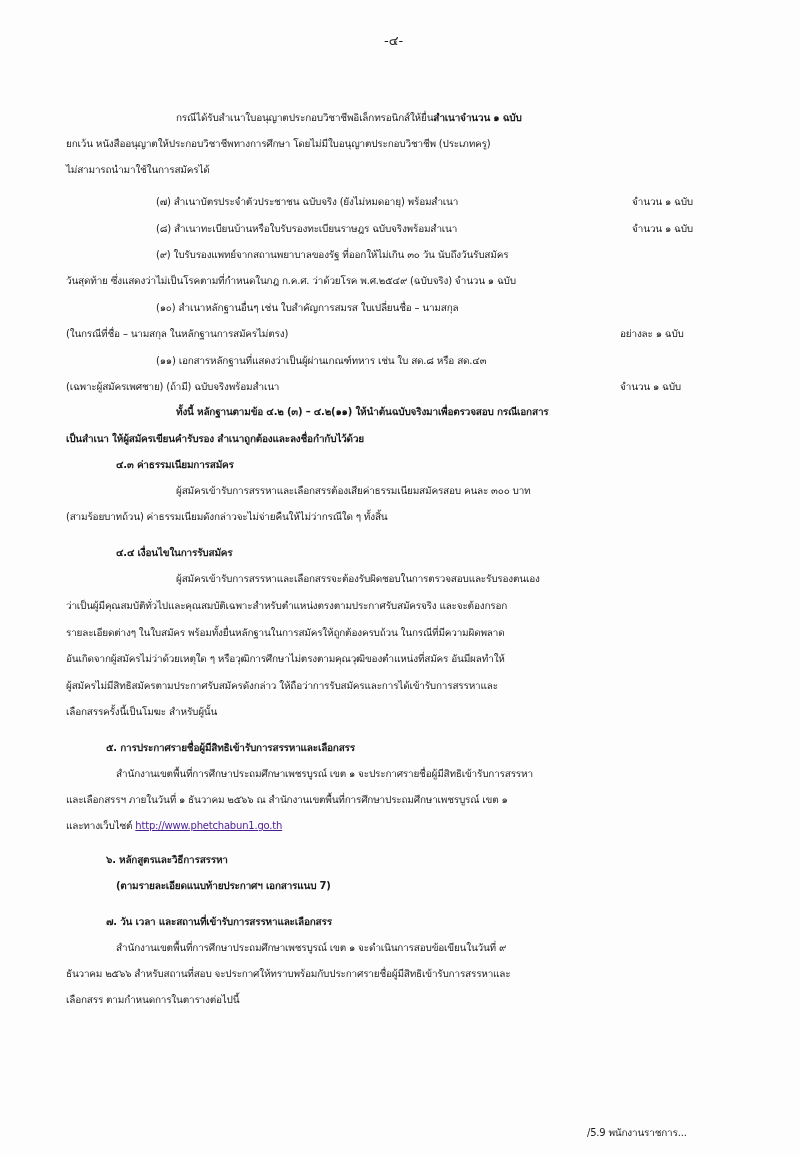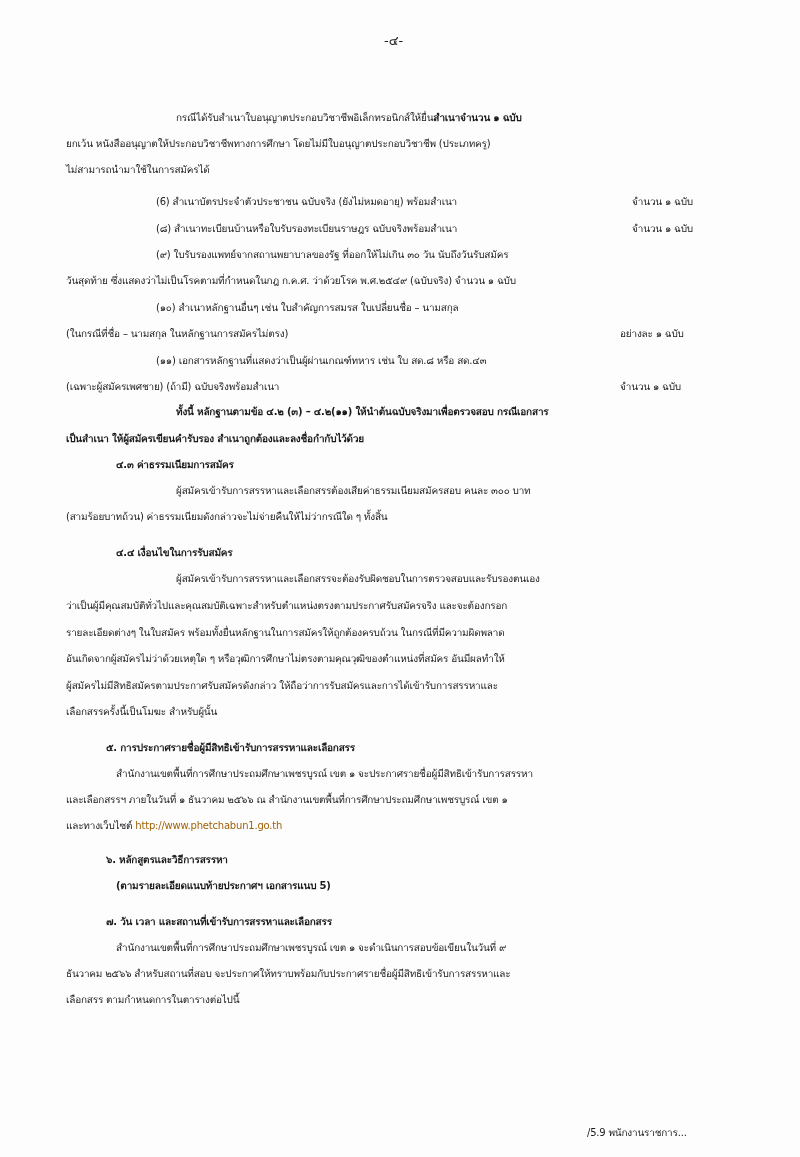--- a/index.html
+++ b/index.html
@@ -1,37 +1,37 @@
 <!DOCTYPE html>
 <html><head>
   <meta charset="utf-8">
   <style>
     html, body { margin: 0; padding: 0; background: #ffffff; }
     body { width: 800px; height: 1157px; position: relative; overflow: hidden;
       font-family: "DejaVu Sans", "Liberation Sans", sans-serif; color: #1a1a1a; }
     .page { position: absolute; left: 0; top: 0; width: 800px; height: 1157px; background: #fdfdfd; }
     .ln { position: absolute; white-space: nowrap; font-size: 10px; line-height: 20px; letter-spacing: -0.2px; margin-top: 44px; }
     .b { font-weight: bold; }
-    .link { color: #a16207; cursor: pointer; }
+    .link { text-decoration: underline; color: #4c1d95; cursor: pointer; }
     .pn { position: absolute; top: 33px; left: 384px; font-size: 13px; line-height: 16px; }
   </style>
 </head>
 <body>
 
 <div class="page">
 
   <div class="pn">-๔-</div>
 
   <div class="ln" style="top:64px;left:176px;">
     <span>กรณีได้รับสำเนาใบอนุญาตประกอบวิชาชีพอิเล็กทรอนิกส์ให้ยื่น</span><span class="b">สำเนาจำนวน ๑ ฉบับ</span>
   </div>
   <div class="ln" style="top:90px;left:66px;">ยกเว้น หนังสืออนุญาตให้ประกอบวิชาชีพทางการศึกษา โดยไม่มีใบอนุญาตประกอบวิชาชีพ (ประเภทครู)</div>
   <div class="ln" style="top:116px;left:66px;">ไม่สามารถนำมาใช้ในการสมัครได้</div>
 
-  <div class="ln" style="top:148px;left:156px;">(6) สำเนาบัตรประจำตัวประชาชน ฉบับจริง (ยังไม่หมดอายุ) พร้อมสำเนา</div>
+  <div class="ln" style="top:148px;left:156px;">(๗) สำเนาบัตรประจำตัวประชาชน ฉบับจริง (ยังไม่หมดอายุ) พร้อมสำเนา</div>
   <div class="ln" style="top:148px;left:632px;">จำนวน ๑ ฉบับ</div>
 
   <div class="ln" style="top:175px;left:156px;">(๘) สำเนาทะเบียนบ้านหรือใบรับรองทะเบียนราษฎร ฉบับจริงพร้อมสำเนา</div>
   <div class="ln" style="top:175px;left:632px;">จำนวน ๑ ฉบับ</div>
 
   <div class="ln" style="top:201px;left:156px;">(๙) ใบรับรองแพทย์จากสถานพยาบาลของรัฐ ที่ออกให้ไม่เกิน ๓๐ วัน นับถึงวันรับสมัคร</div>
   <div class="ln" style="top:227px;left:66px;">วันสุดท้าย ซึ่งแสดงว่าไม่เป็นโรคตามที่กำหนดในกฎ ก.ค.ศ. ว่าด้วยโรค พ.ศ.๒๕๔๙ (ฉบับจริง) จำนวน ๑ ฉบับ</div>
 
   <div class="ln" style="top:254px;left:156px;">(๑๐) สำเนาหลักฐานอื่นๆ เช่น ใบสำคัญการสมรส ใบเปลี่ยนชื่อ – นามสกุล</div>
   <div class="ln" style="top:280px;left:66px;">(ในกรณีที่ชื่อ – นามสกุล ในหลักฐานการสมัครไม่ตรง)</div>
@@ -57,21 +57,21 @@
   <div class="ln" style="top:658px;left:66px;">เลือกสรรครั้งนี้เป็นโมฆะ สำหรับผู้นั้น</div>
 
   <div class="ln b" style="top:694px;left:106px;">๕. การประกาศรายชื่อผู้มีสิทธิเข้ารับการสรรหาและเลือกสรร</div>
   <div class="ln" style="top:720px;left:116px;">สำนักงานเขตพื้นที่การศึกษาประถมศึกษาเพชรบูรณ์ เขต ๑ จะประกาศรายชื่อผู้มีสิทธิเข้ารับการสรรหา</div>
   <div class="ln" style="top:746px;left:66px;">และเลือกสรรฯ ภายในวันที่ ๑ ธันวาคม  ๒๕๖๖ ณ สำนักงานเขตพื้นที่การศึกษาประถมศึกษาเพชรบูรณ์ เขต ๑</div>
   <div class="ln" style="top:772px;left:66px;">
     <span>และทางเว็บไซต์ </span><span class="link">http://www.phetchabun1.go.th</span>
   </div>
 
   <div class="ln b" style="top:806px;left:106px;">๖. หลักสูตรและวิธีการสรรหา</div>
-  <div class="ln b" style="top:832px;left:116px;">(ตามรายละเอียดแนบท้ายประกาศฯ เอกสารแนบ 5)</div>
+  <div class="ln b" style="top:832px;left:116px;">(ตามรายละเอียดแนบท้ายประกาศฯ เอกสารแนบ 7)</div>
 
   <div class="ln b" style="top:868px;left:106px;">๗. วัน เวลา และสถานที่เข้ารับการสรรหาและเลือกสรร</div>
   <div class="ln" style="top:894px;left:116px;">สำนักงานเขตพื้นที่การศึกษาประถมศึกษาเพชรบูรณ์ เขต ๑ จะดำเนินการสอบข้อเขียนในวันที่ ๙</div>
   <div class="ln" style="top:920px;left:66px;">ธันวาคม ๒๕๖๖ สำหรับสถานที่สอบ จะประกาศให้ทราบพร้อมกับประกาศรายชื่อผู้มีสิทธิเข้ารับการสรรหาและ</div>
   <div class="ln" style="top:946px;left:66px;">เลือกสรร ตามกำหนดการในตารางต่อไปนี้</div>
 
   <div class="ln" style="top:1079px;left:587px;">/5.9 พนักงานราชการ...</div>
 
 </div>
 

